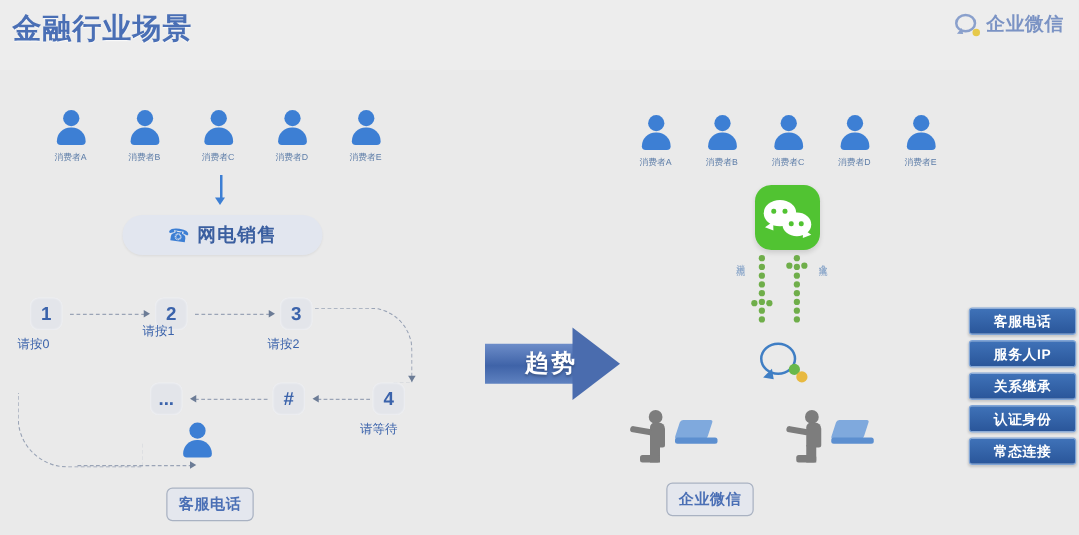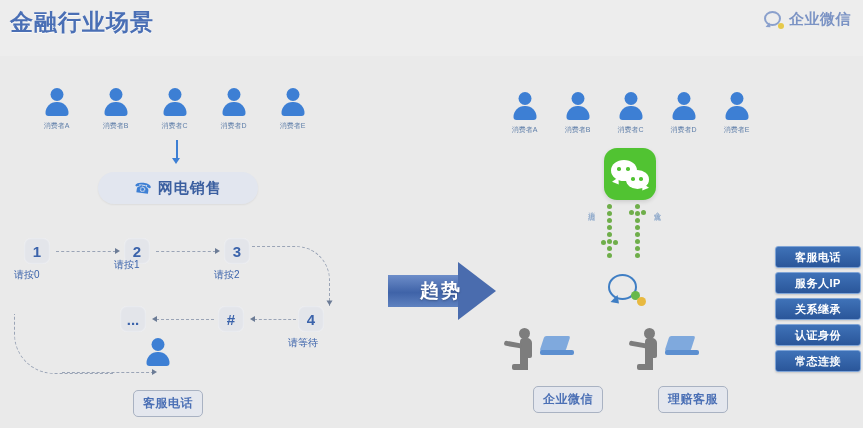--- a/index.html
+++ b/index.html
@@ -570,21 +570,20 @@
       </div>
       <div class="boxlabel" style="left:53px; top:330px;">企业微信</div>
 
       <div style="position:absolute; left:183px; top:272px;">
         <span class="agent">
           <span class="lap-screen"></span><span class="lap-base"></span>
           <span class="a-head"></span><span class="a-torso"></span>
           <span class="a-arm"></span><span class="a-leg"></span><span class="a-shin"></span>
         </span>
       </div>
-      <div class="boxlabel" style="left:178px; top:330px;">理赔客服</div>
 
       <div class="feature-stack">
         <div class="feature-btn">客服电话</div>
         <div class="feature-btn">服务人IP</div>
         <div class="feature-btn">关系继承</div>
         <div class="feature-btn">认证身份</div>
         <div class="feature-btn">常态连接</div>
       </div>
     </div>
   </div>

